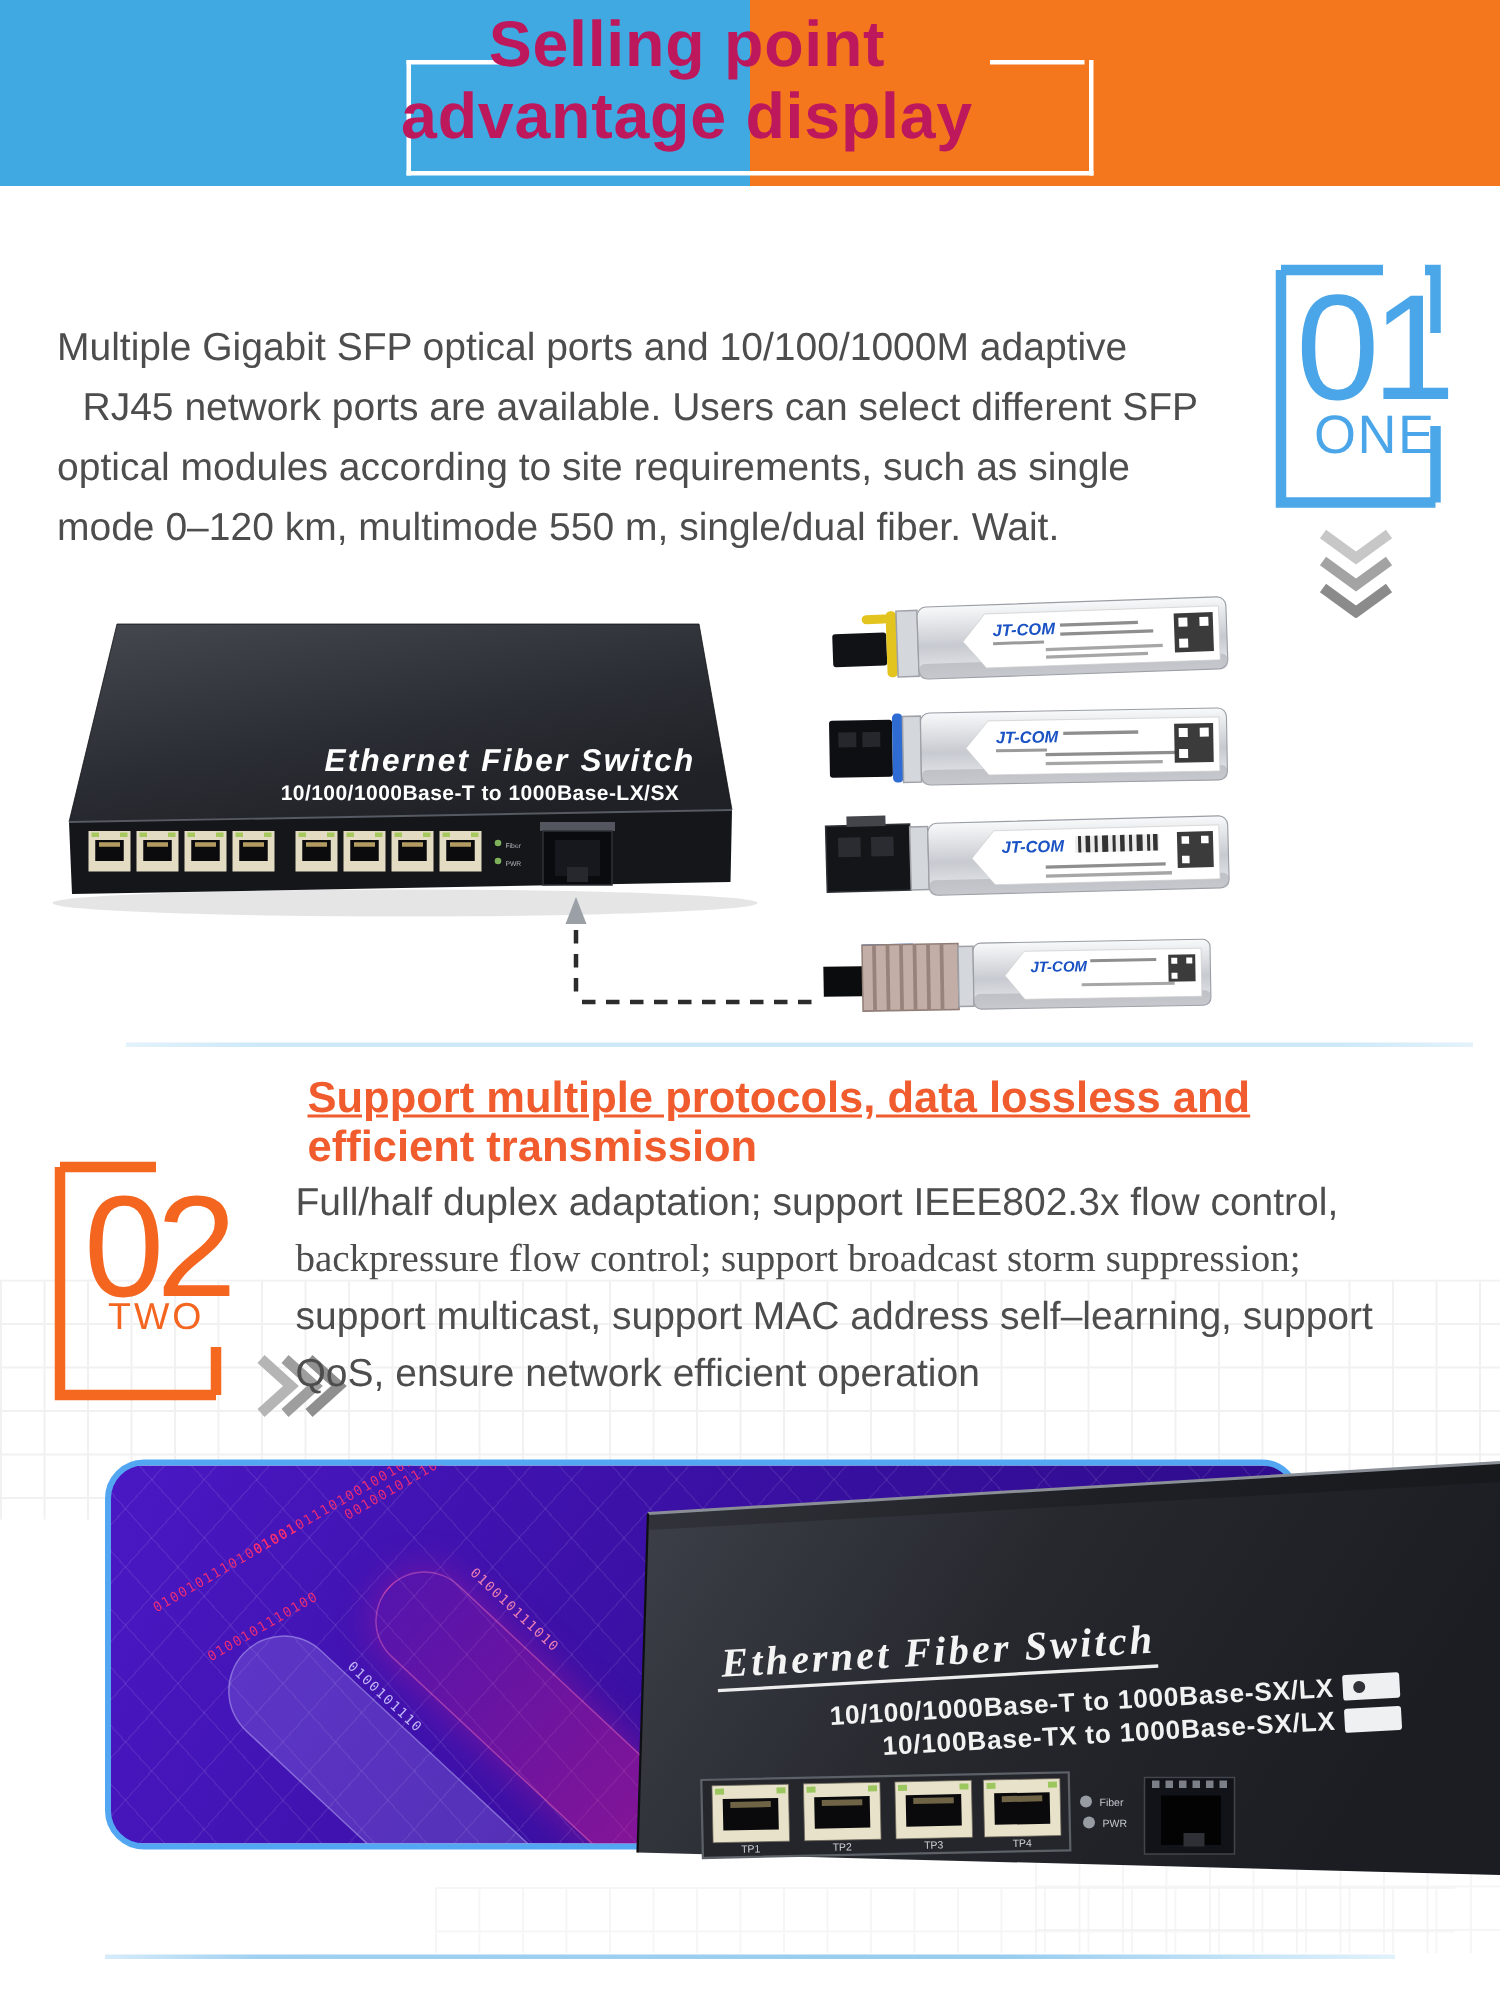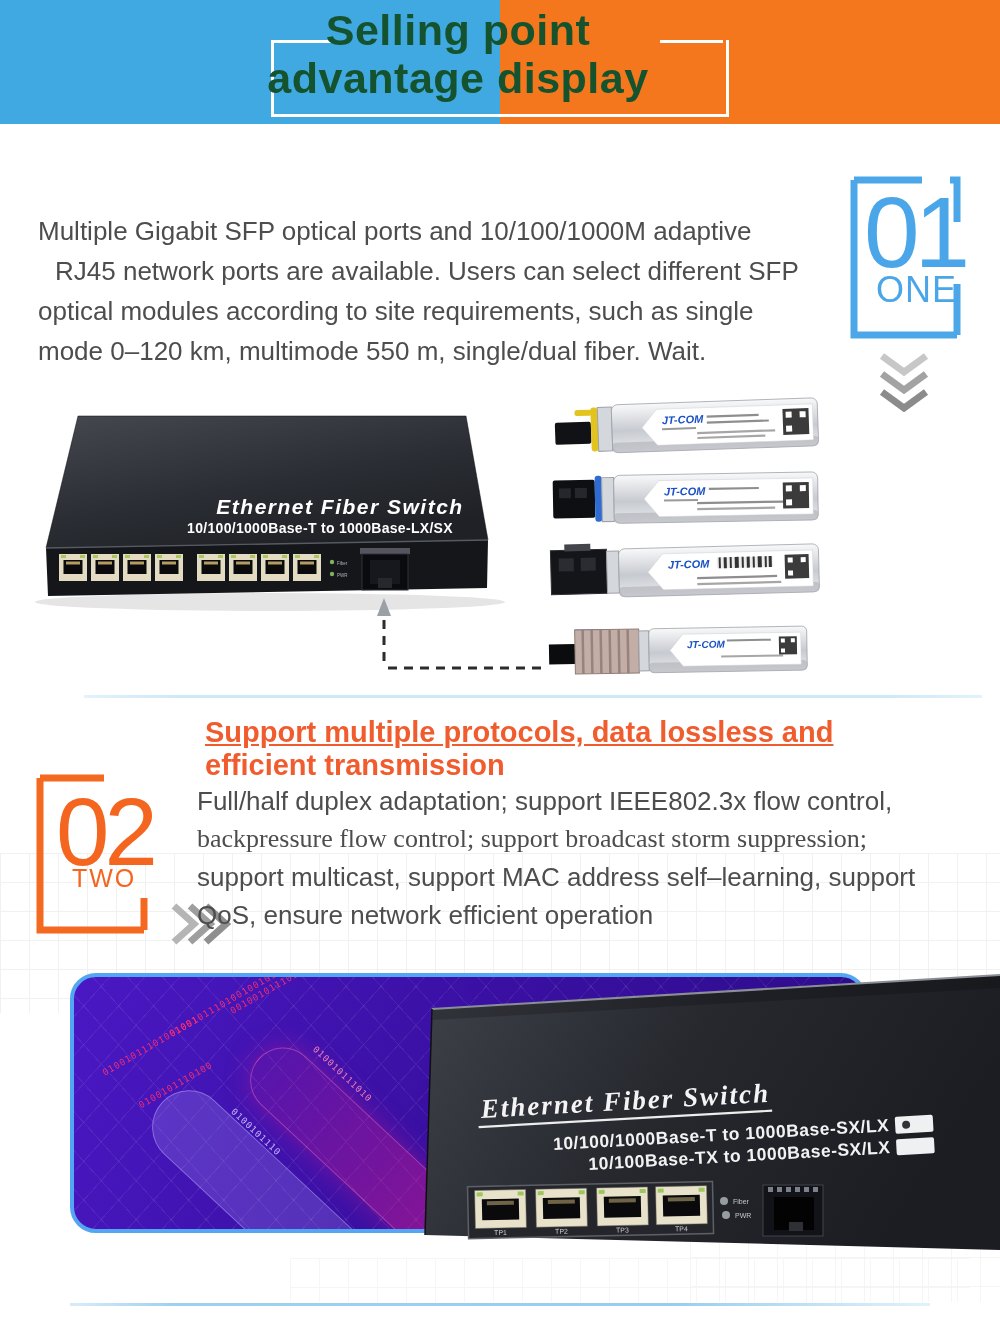--- a/index.html
+++ b/index.html
@@ -4,21 +4,21 @@
 <style>
   html,body{margin:0;padding:0;background:#fff;}
   .page{position:relative;width:1000px;height:1341px;background:#fff;overflow:hidden;
         font-family:"Liberation Sans",sans-serif;}
   .abs{position:absolute;}
   
   .hdr-blue{left:0;top:0;width:500px;height:124px;background:#41a9e1;}
   .hdr-orange{left:500px;top:0;width:500px;height:124px;background:#f4771e;}
   .hdr-frame{left:271px;top:40px;width:452px;height:74px;border:3px solid #fff;border-top:none;z-index:3;}
   .hdr-seg{top:40px;height:3px;background:#fff;z-index:3;}
-  .hdr-line{left:0;top:0;width:916px;text-align:center;color:#14532d;font-weight:bold;
+  .hdr-line{left:0;top:0;width:916px;text-align:center;color:#be185d;font-weight:bold;
             font-size:43px;letter-spacing:0.5px;z-index:4;}
   
   .h1{left:38px;top:158px;font-size:30px;color:#f4713c;z-index:5;white-space:nowrap;}
   .body-line{font-size:26px;color:#4d4d4d;white-space:nowrap;z-index:5;}
   .h2line{font-size:29px;font-weight:bold;color:#f15c2e;white-space:nowrap;z-index:5;}
   
   .badge-num{font-weight:normal;line-height:1;letter-spacing:-5px;z-index:4;}
   .badge-word{line-height:1;z-index:4;}
   .blue-t{color:#4aa6e8;}
   .orange-t{color:#f4651f;}

